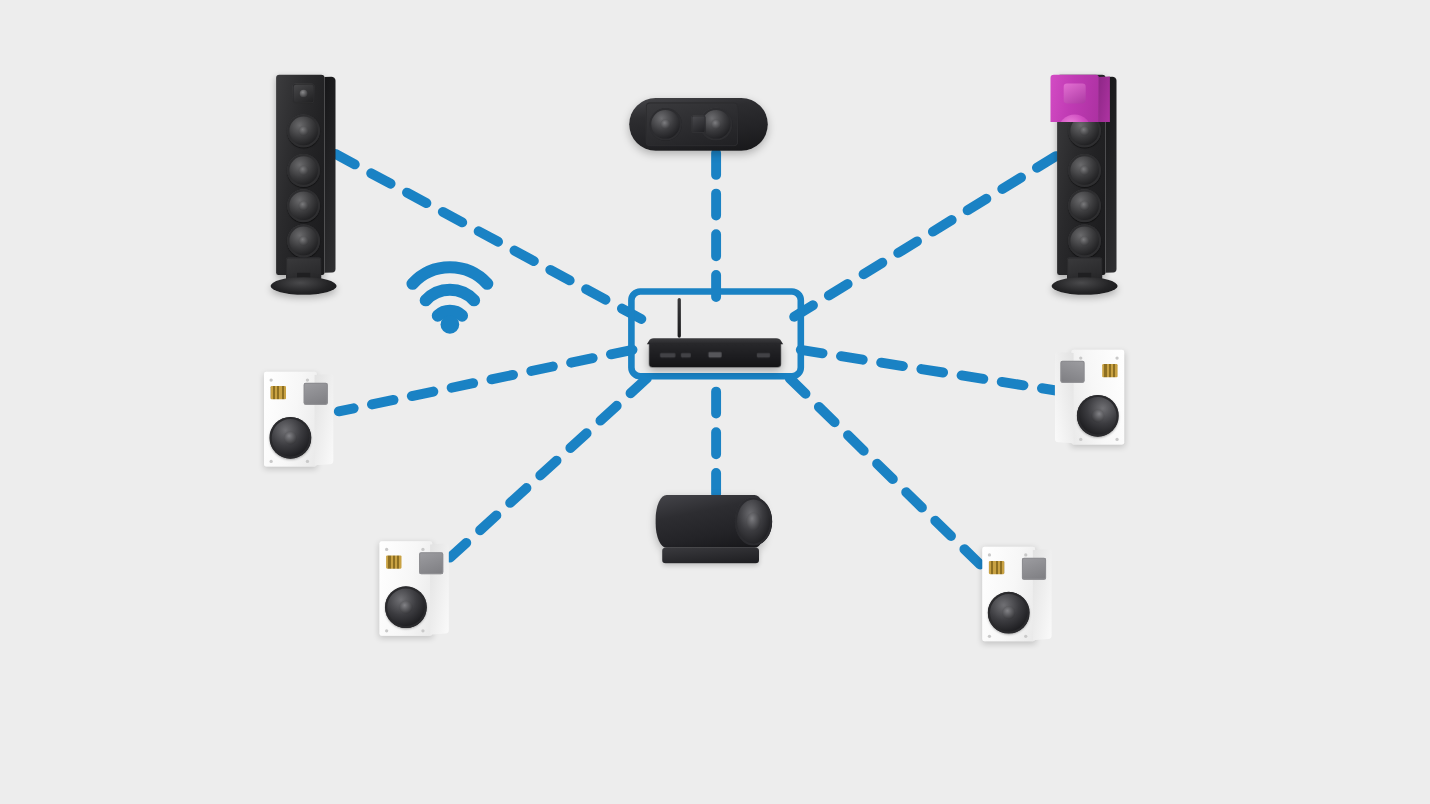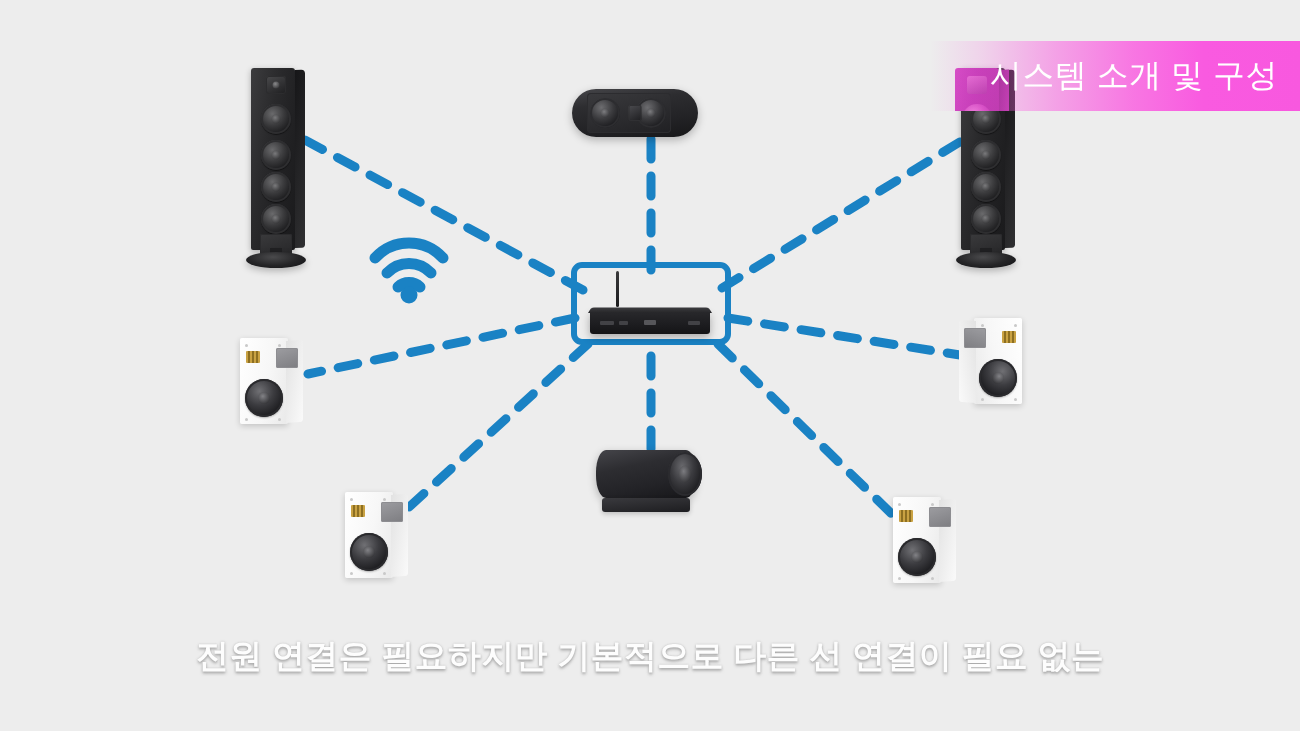--- a/index.html
+++ b/index.html
@@ -348,19 +348,15 @@
                 border-radius:3px 3px 0 0;"></div>
     <div style="position:absolute;left:69px;top:29px;width:10px;height:68px;
                 background:linear-gradient(100deg,#8e2787,#b737a9);
                 transform:skewY(-3deg);transform-origin:left top;"></div>
     <div style="position:absolute;left:37px;top:35px;width:20px;height:18px;border-radius:3px;
                 background:linear-gradient(150deg,#e36fd2,#ad3aa4);"></div>
     <div style="position:absolute;left:32px;top:63px;width:30px;height:30px;border-radius:50%;
                 background:radial-gradient(circle at 38% 33%,#ef86dd 0%,#cf4cc0 45%,#9c2c93 100%);"></div>
   </div>
 
-  <div id="banner">
-    <div id="banner-title">시스템 소개 및 구성</div>
-  </div>
-
-  <div id="caption">전원 연결은 필요하지만 기본적으로 다른 선 연결이 필요 없는</div>
+
 
 </div>
 
 </body></html>

